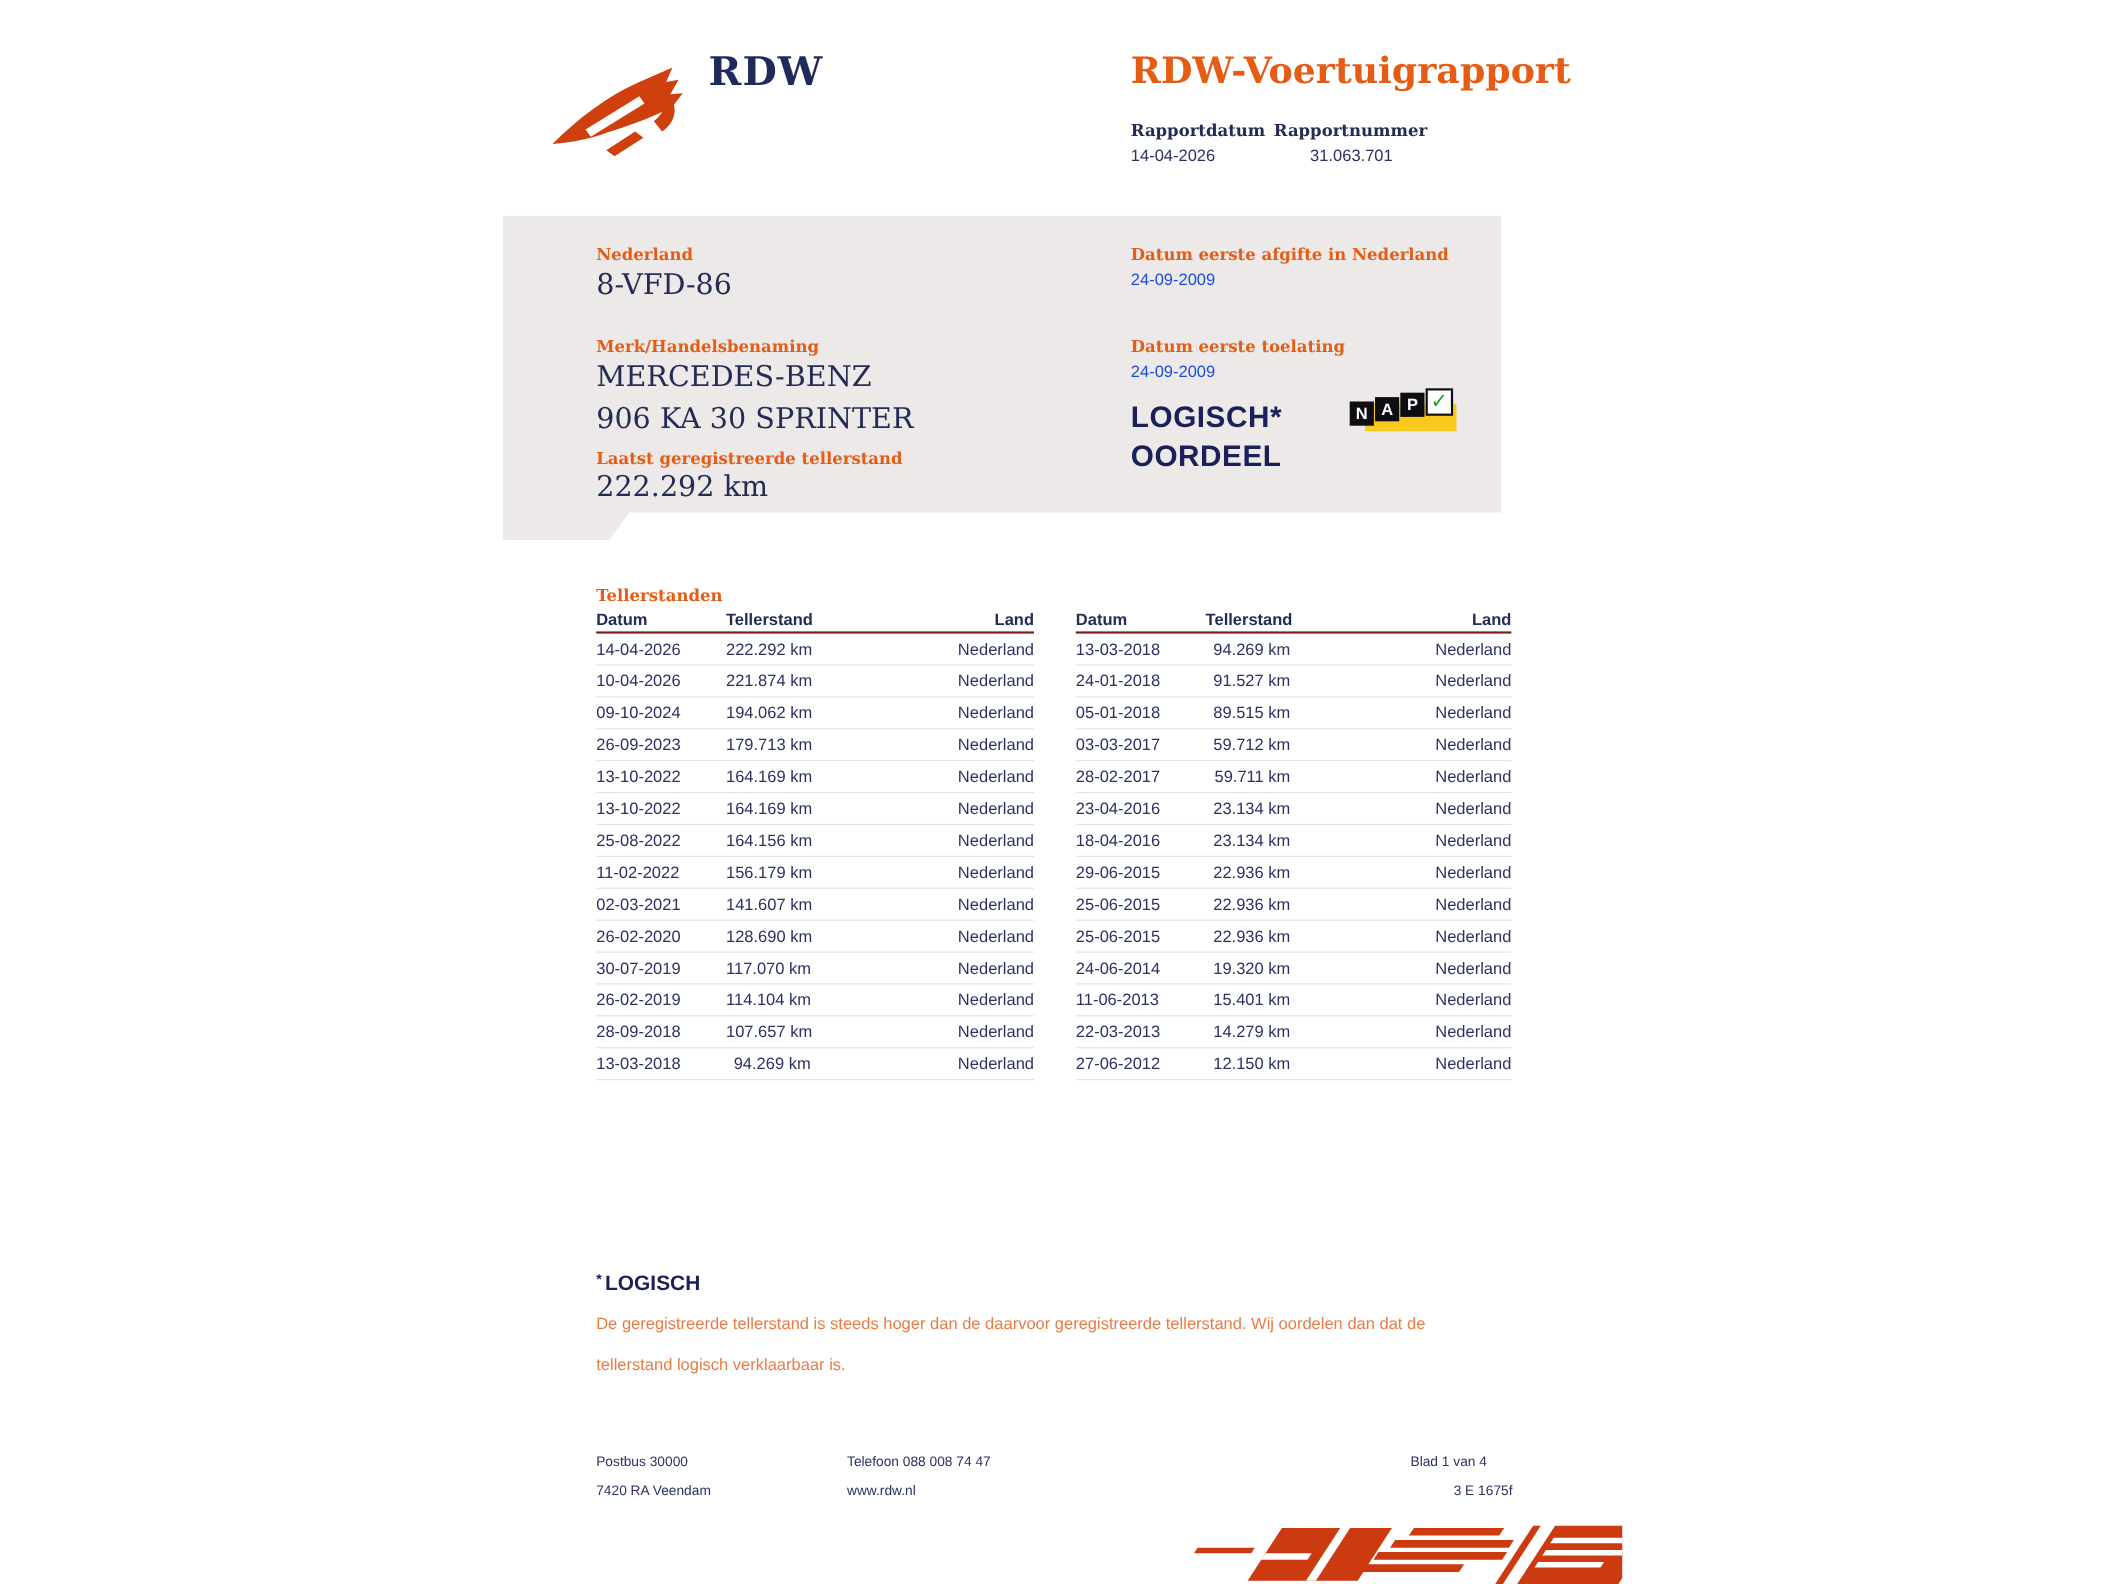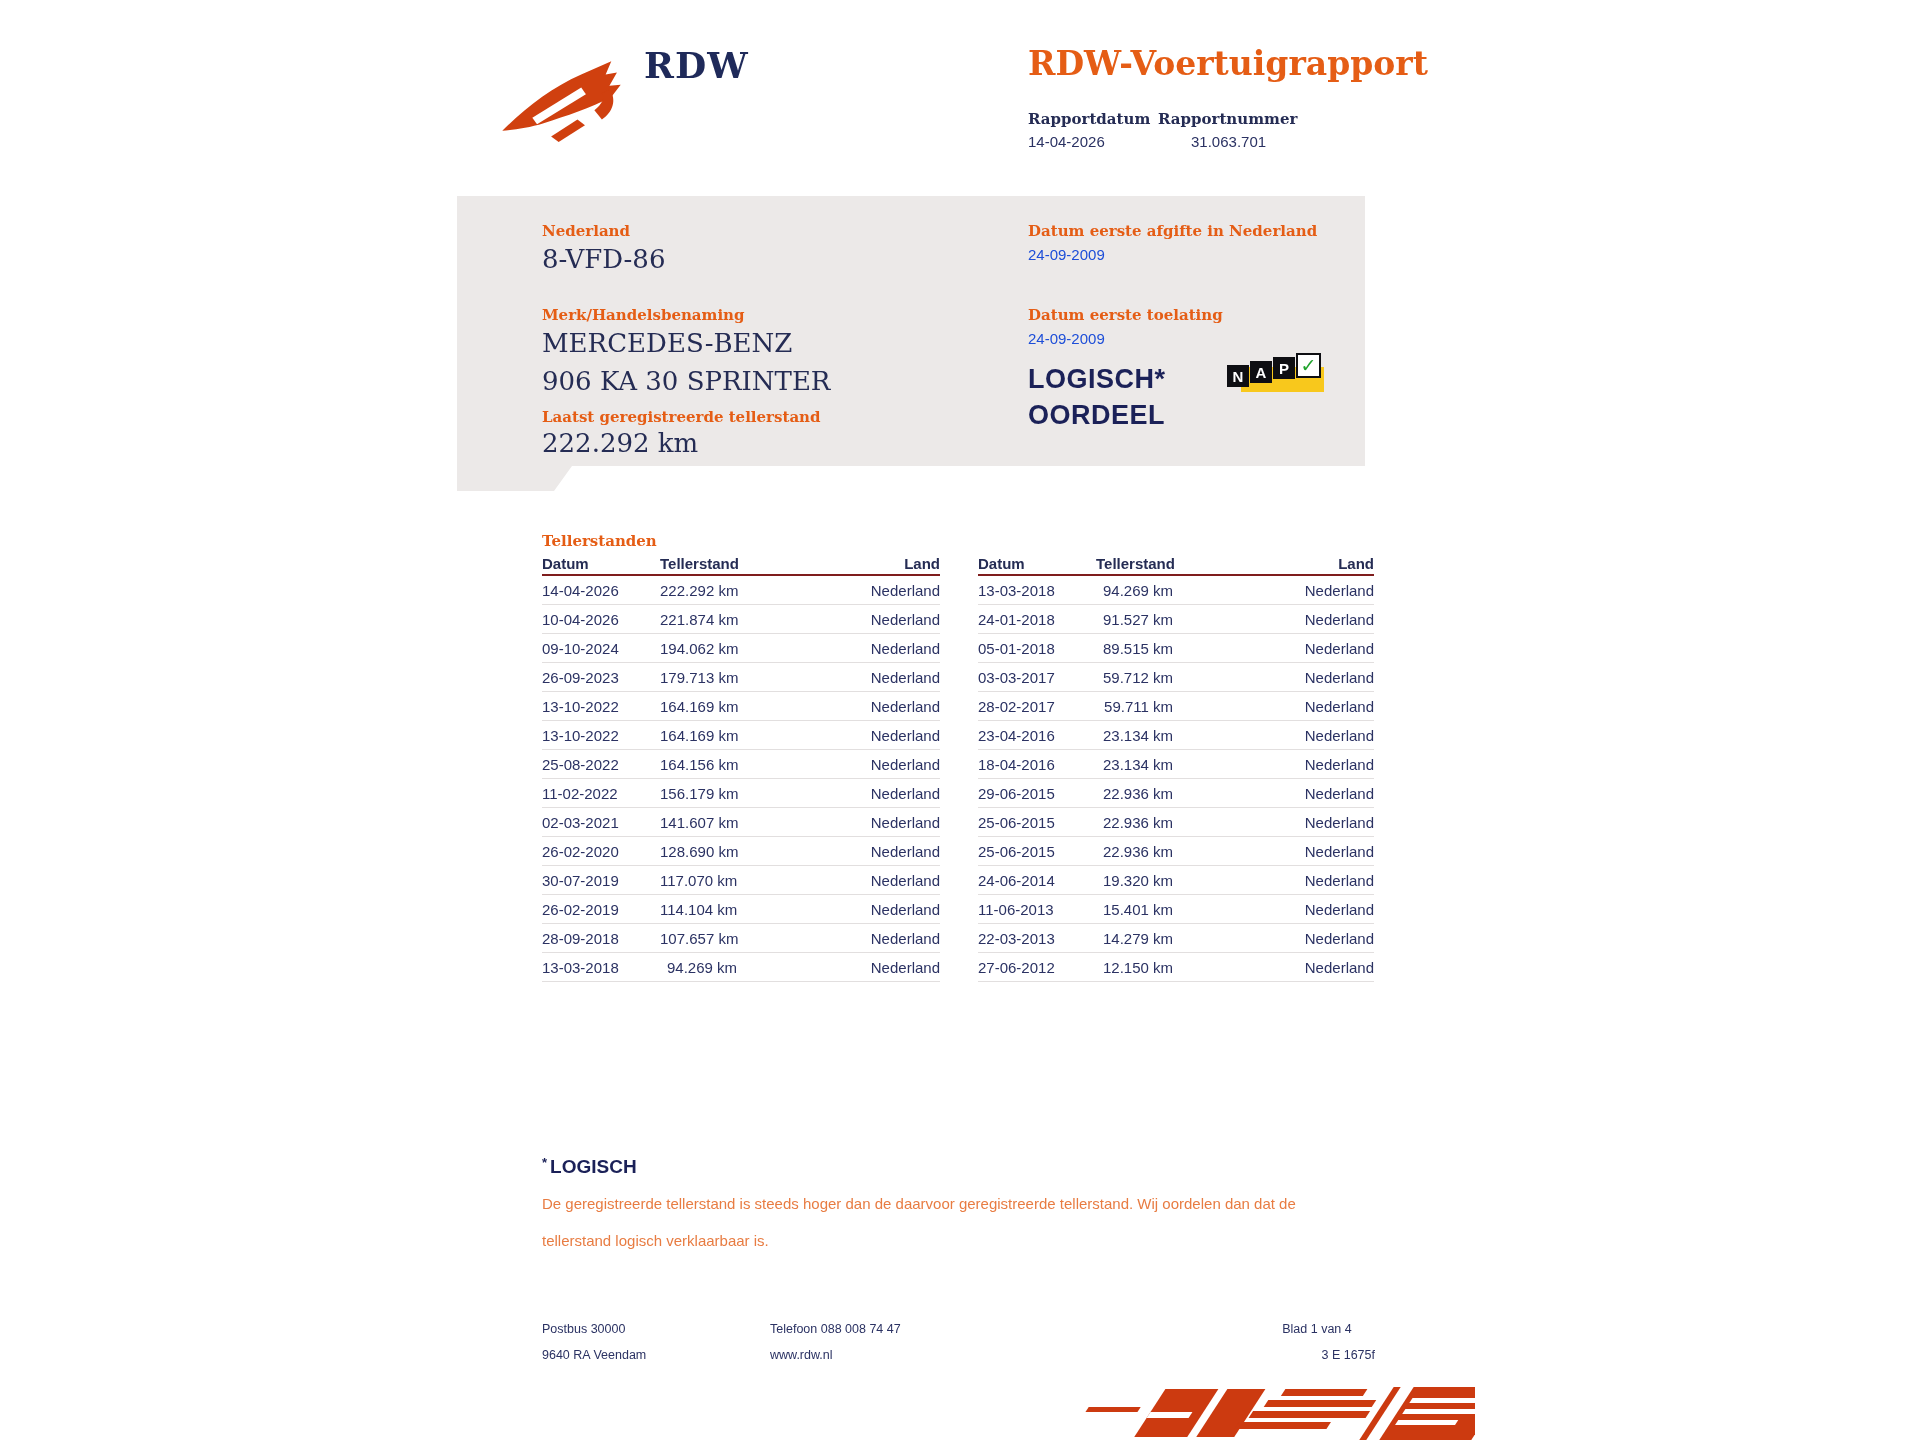--- a/index.html
+++ b/index.html
@@ -292,21 +292,21 @@
           <span class="c1">12.150 km</span>
           <span class="c2">Nederland</span>
         </div>
       </div>
   </div>
 
   <div class="abs footnote-title"><span class="ast">*</span><span>LOGISCH</span></div>
   <div class="abs footnote-text">De geregistreerde tellerstand is steeds hoger dan de daarvoor geregistreerde tellerstand. Wij oordelen dan dat de tellerstand logisch verklaarbaar is.</div>
 
   <div class="abs foot foot-a1">Postbus 30000</div>
-  <div class="abs foot foot-a2">9640 RA Veendam</div>
+  <div class="abs foot foot-a2">7420 RA Veendam</div>
   <div class="abs foot foot-b1">Telefoon 088 008 74 47</div>
   <div class="abs foot foot-b2">www.rdw.nl</div>
   <div class="abs foot foot-c1">Blad 1 van 4</div>
   <div class="abs foot foot-c2">3 E 1675f</div>
 
   <div class="abs stripes">
     <svg width="432" height="57" viewBox="0 0 432 57" aria-hidden="true">
       <g transform="translate(30,0) skewX(-33)" fill="#CC3A10">
         <rect x="30" y="22" width="52" height="5"></rect>
         <rect x="95" y="4" width="100" height="48"></rect>

